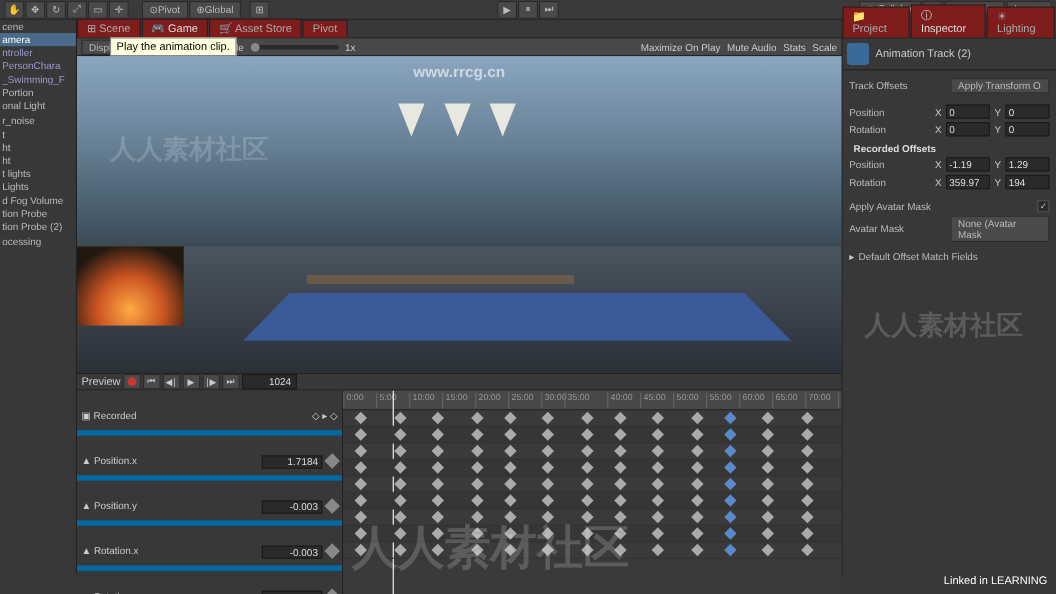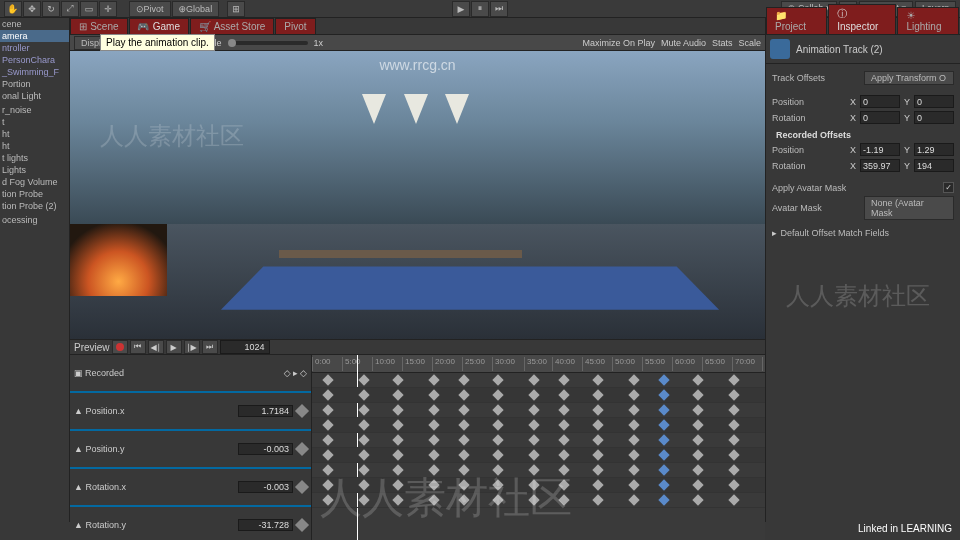--- a/index.html
+++ b/index.html
@@ -27,42 +27,42 @@
   .scene-table { position: absolute; bottom: 28%; left: 30%; width: 35%; height: 8px; background: #6a5a4a; }
   .scene-lamp { position: absolute; top: 15%; width: 0; height: 0; border-left: 12px solid transparent; border-right: 12px solid transparent; border-top: 30px solid #e8e8e0; }
   .fireplace { position: absolute; left: 0; bottom: 15%; width: 14%; height: 25%; background: radial-gradient(circle at 50% 80%, #ffaa44, #cc5522 40%, #221810 80%); }
   .bottom-panel { height: 183px; background: #383838; border-top: 1px solid #222; display: flex; flex-direction: column; }
   .anim-ctrl { height: 18px; display: flex; align-items: center; gap: 2px; padding: 0 4px; border-bottom: 1px solid #222; }
   .anim-ctrl .pbtn { width: 16px; height: 14px; background: #4a4a4a; border: 1px solid #2a2a2a; display: flex; align-items: center; justify-content: center; font-size: 8px; }
   .rec { background: #cc3333 !important; border-radius: 50%; width: 8px; height: 8px; }
   .framefield { width: 50px; height: 14px; background: #2a2a2a; border: 1px solid #1a1a1a; color: #ddd; text-align: right; padding-right: 4px; font-size: 9px; }
   .anim-body { flex: 1; display: flex; }
   .anim-props { width: 242px; background: #383838; border-right: 1px solid #222; overflow: hidden; }
-  .prop-row { display: flex; align-items: center; height: 15px; padding: 18px 4px; font-size: 9px; border-bottom: 2px solid #0369a1; }
+  .prop-row { display: flex; align-items: flex-start; height: 15px; padding: 18px 4px; font-size: 9px; border-bottom: 5px solid #0369a1; }
   .prop-row .name { flex: 1; white-space: nowrap; overflow: hidden; }
   .prop-row .val { width: 55px; background: #2a2a2a; border: 1px solid #1a1a1a; text-align: right; padding-right: 3px; color: #ddd; }
   .prop-row .key { width: 10px; height: 10px; transform: rotate(45deg); background: #888; margin-left: 4px; }
   .dopesheet { flex: 1; background: #3a3a3a; position: relative; overflow: hidden; }
   .timeruler { height: 18px; background: #484848; display: flex; font-size: 8px; color: #999; position: relative; border-bottom: 1px solid #222; }
   .timetick { position: absolute; top: 2px; border-left: 1px solid #666; padding-left: 2px; height: 14px; }
   .doperow { height: 15px; border-bottom: 1px solid #333; position: relative; }
   .doperow.alt { background: #363636; }
   .keyframe { position: absolute; top: 3px; width: 8px; height: 8px; transform: rotate(45deg); background: #aaa; }
   .keyframe.sel { background: #5a8aca; }
   .playhead { position: absolute; top: 0; bottom: 0; width: 1px; background: #fff; left: 45px; }
   .right-col { width: 195px; background: #383838; border-left: 1px solid #222; display: flex; flex-direction: column; }
   .insp-body { padding: 4px 6px; font-size: 9px; }
   .insp-row { display: flex; align-items: center; margin: 3px 0; gap: 4px; }
   .insp-row .lbl { flex: 1; color: #bbb; }
   .insp-field { width: 40px; height: 13px; background: #2a2a2a; border: 1px solid #1a1a1a; color: #ddd; padding: 0 2px; font-size: 9px; }
   .insp-header { display: flex; align-items: center; padding: 4px; gap: 6px; border-bottom: 1px solid #222; }
   .track-icon { width: 20px; height: 20px; background: #3a6a9a; border-radius: 3px; }
   .section-hdr { color: #ddd; font-weight: bold; margin: 6px 4px 2px; }
   .tooltip { position: absolute; background: #ffffe0; color: #000; border: 1px solid #888; padding: 2px 5px; font-size: 10px; z-index: 100; }
-  .watermark { position: absolute; font-size: 42px; color: rgba(255,255,255,0.18); font-weight: normal; pointer-events: none; z-index: 50; }
+  .watermark { position: absolute; font-size: 42px; color: rgba(255,255,255,0.18); font-weight: bold; pointer-events: none; z-index: 50; }
   .linkedin { position: absolute; right: 8px; bottom: 6px; font-size: 10px; color: #fff; z-index: 60; }
   .chk { width: 11px; height: 11px; background: #2a2a2a; border: 1px solid #555; display: inline-flex; align-items: center; justify-content: center; font-size: 8px; }
 </style>
 </head>
 <body>
 
 <div class="toolbar">
   <div class="group">
     <div class="tbtn">✋</div>
     <div class="tbtn">✥</div>
@@ -197,21 +197,21 @@
         </div>
         <div class="dopesheet">
           <div class="timeruler" id="timeruler">
               <div class="timetick" style="left: 0px;">0:00</div>
               <div class="timetick" style="left: 30px;">5:00</div>
               <div class="timetick" style="left: 60px;">10:00</div>
               <div class="timetick" style="left: 90px;">15:00</div>
               <div class="timetick" style="left: 120px;">20:00</div>
               <div class="timetick" style="left: 150px;">25:00</div>
               <div class="timetick" style="left: 180px;">30:00</div>
-              <div class="timetick" style="left: 212px;">35:00</div>
+              <div class="timetick" style="left: 201px;">35:00</div>
               <div class="timetick" style="left: 240px;">40:00</div>
               <div class="timetick" style="left: 270px;">45:00</div>
               <div class="timetick" style="left: 300px;">50:00</div>
               <div class="timetick" style="left: 330px;">55:00</div>
               <div class="timetick" style="left: 360px;">60:00</div>
               <div class="timetick" style="left: 390px;">65:00</div>
               <div class="timetick" style="left: 420px;">70:00</div>
               <div class="timetick" style="left: 450px;">75:00</div>
             </div>
           <div class="playhead"></div>

